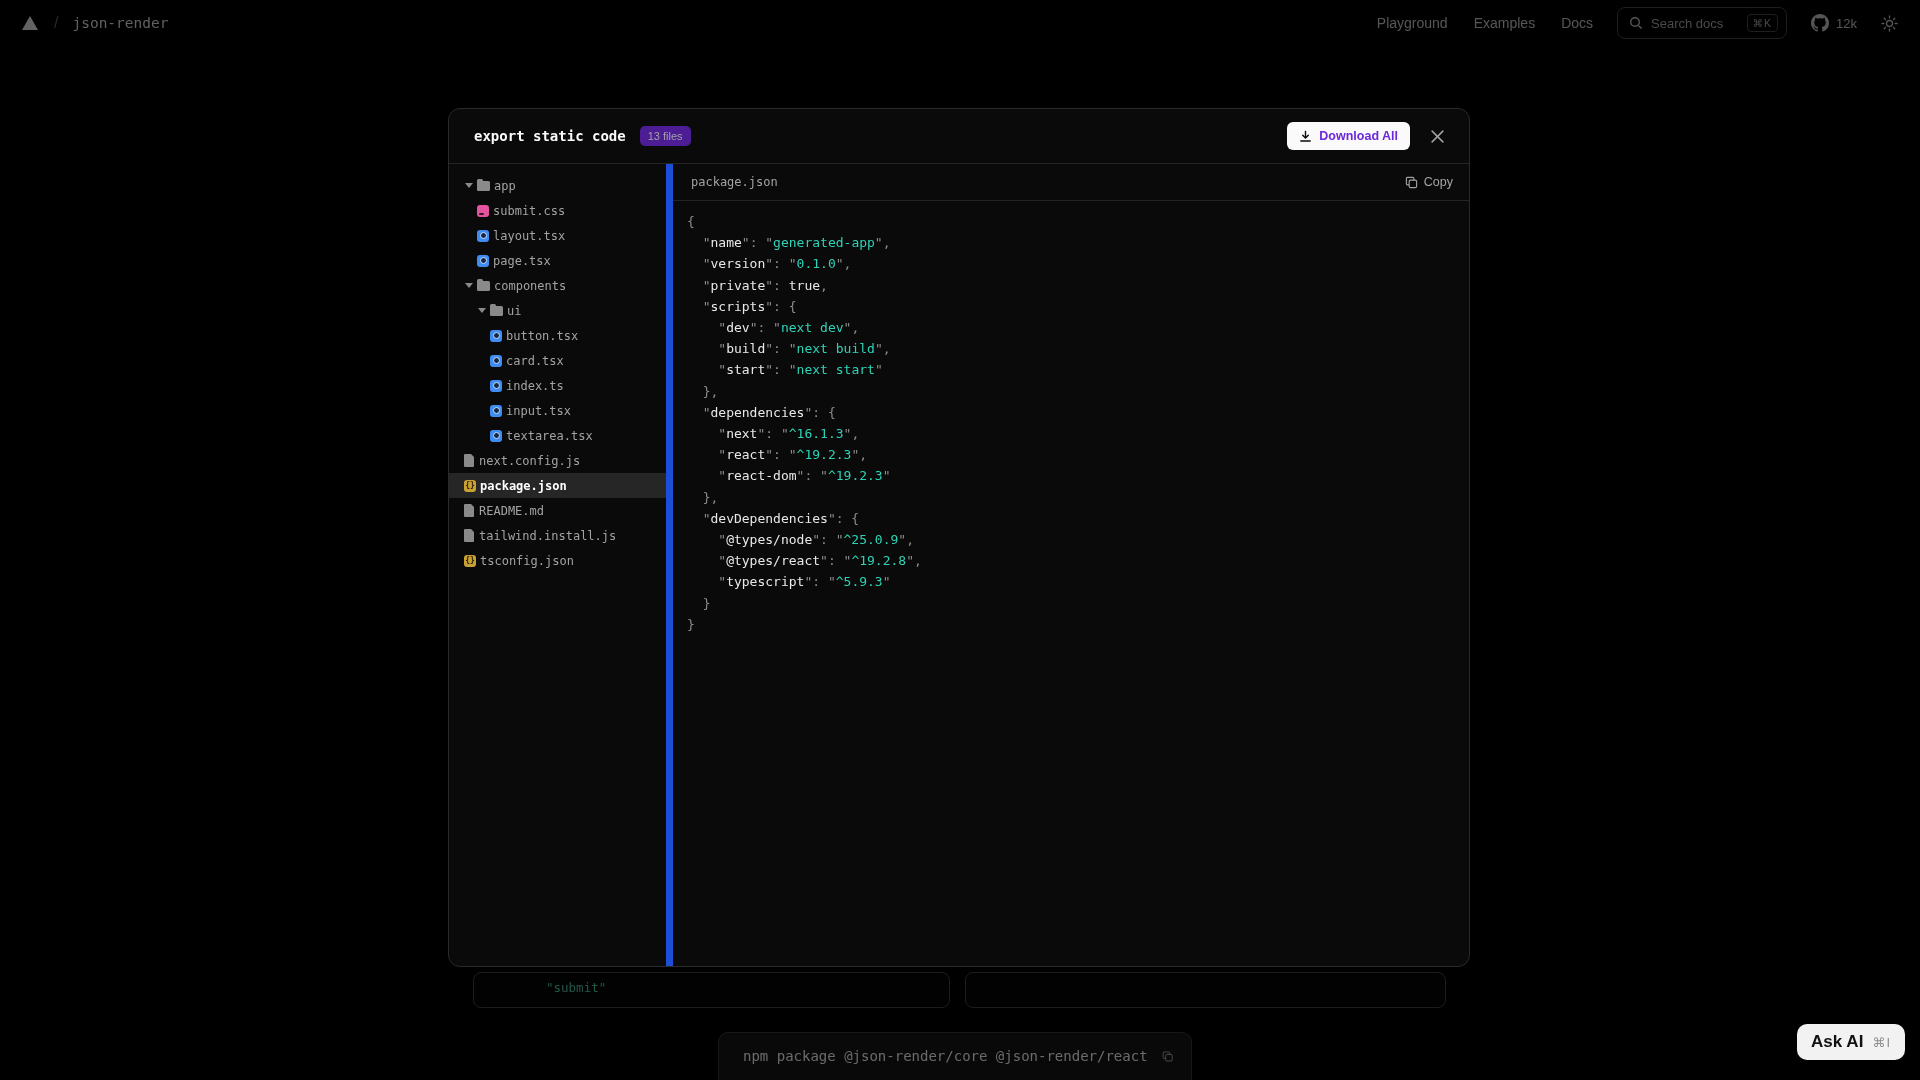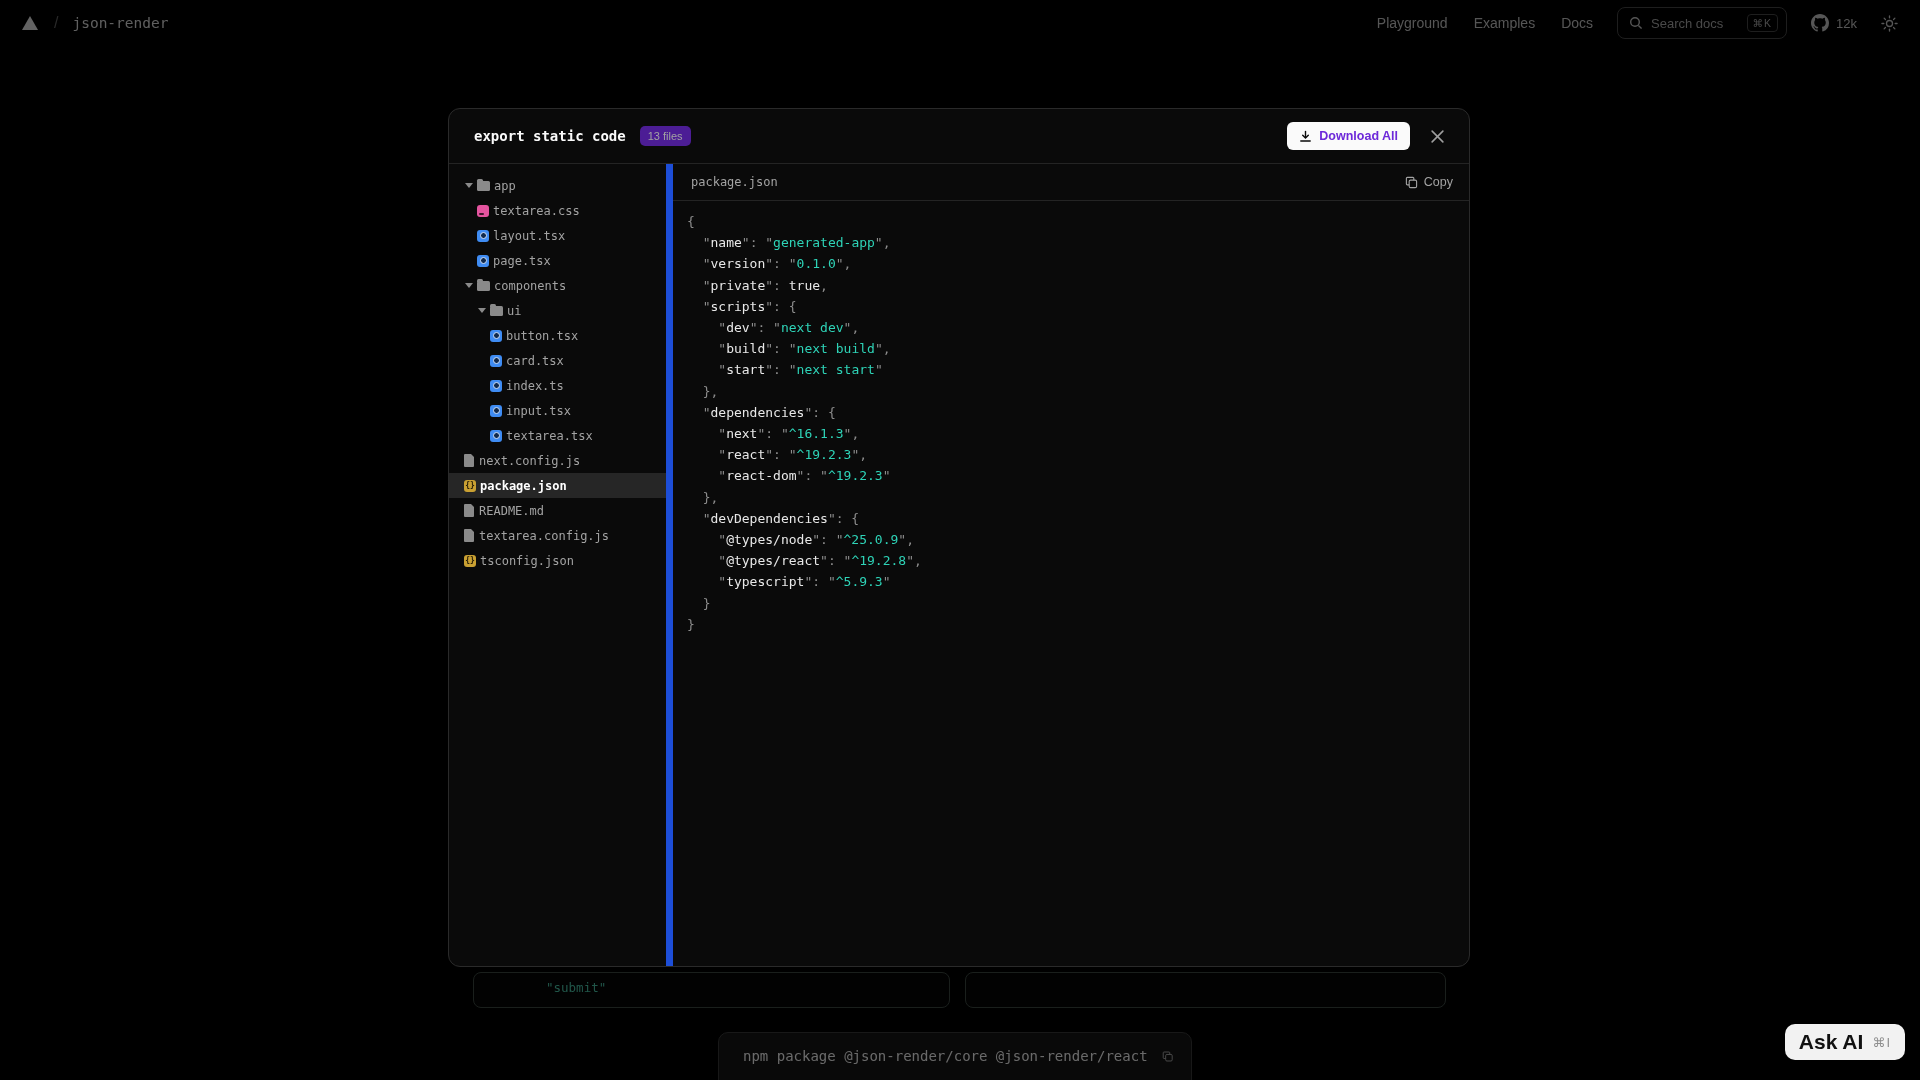--- a/index.html
+++ b/index.html
@@ -60,21 +60,21 @@
   .viewer-filename { color: #a3a3a3; font-family: "DejaVu Sans Mono", monospace; font-size: 12px; }
   .copy-btn { margin-left: auto; display: flex; align-items: center; gap: 6px; background: none; border: none; color: #a3a3a3; font-size: 12.5px; font-family: "Liberation Sans", sans-serif; cursor: pointer; }
   .code-area { flex: 1; overflow: auto; padding: 10px 14px; }
   .code-area pre { font-family: "DejaVu Sans Mono", monospace; font-size: 13px; line-height: 21.2px; }
   .tok-p, .tok-q { color: #8d8d8d; }
   .tok-k, .tok-b { color: #e8e8e8; }
   .tok-v { color: #2ed3b7; }
 
   
   #ask-ai { position: absolute; right: 15px; bottom: 20px; z-index: 20; height: 36px; background: #f2f2f2; border: none; border-radius: 10px; display: flex; align-items: center; gap: 9px; padding: 0 14px; cursor: pointer; box-shadow: 0 2px 8px rgba(0,0,0,0.5); }
-  .ask-label { color: #111; font-size: 21px; font-weight: bold; font-family: "Liberation Sans", sans-serif; }
+  .ask-label { color: #111; font-size: 17px; font-weight: bold; font-family: "Liberation Sans", sans-serif; }
   .ask-kbd { color: #8f8f8f; font-size: 13px; letter-spacing: 1px; }
 </style>
 </head>
 <body>
 
 <div id="page-bg">
   <div class="navbar">
     <div class="logo-tri"></div>
     <div class="nav-slash">/</div>
     <div class="brand">json-render</div>
@@ -152,21 +152,21 @@
 
   <div class="modal-body">
     <div class="sidebar" id="file-tree">
         <div class="tree-row" style="padding-left: 15px;">
           <span class="i-chev"></span>
           <span class="i-folder"></span>
           <span>app</span>
         </div>
         <div class="tree-row" style="padding-left: 28px;">
           <span class="i-sq i-css"></span>
-          <span>textarea.css</span>
+          <span>submit.css</span>
         </div>
         <div class="tree-row" style="padding-left: 28px;">
           <span class="i-sq i-tsx"></span>
           <span>layout.tsx</span>
         </div>
         <div class="tree-row" style="padding-left: 28px;">
           <span class="i-sq i-tsx"></span>
           <span>page.tsx</span>
         </div>
         <div class="tree-row" style="padding-left: 15px;">
@@ -212,21 +212,21 @@
         <div class="tree-row" style="padding-left: 15px;">
           <svg class="i-doc" width="11" height="13" viewBox="0 0 11 13" fill="#8a8a8a">
             <path d="M1 0h6l3 3v9a1 1 0 0 1-1 1H1a1 1 0 0 1-1-1V1a1 1 0 0 1 1-1z"></path>
           </svg>
           <span>README.md</span>
         </div>
         <div class="tree-row" style="padding-left: 15px;">
           <svg class="i-doc" width="11" height="13" viewBox="0 0 11 13" fill="#8a8a8a">
             <path d="M1 0h6l3 3v9a1 1 0 0 1-1 1H1a1 1 0 0 1-1-1V1a1 1 0 0 1 1-1z"></path>
           </svg>
-          <span>textarea.config.js</span>
+          <span>tailwind.install.js</span>
         </div>
         <div class="tree-row" style="padding-left: 15px;">
           <span class="i-sq i-json">{}</span>
           <span>tsconfig.json</span>
         </div>
       </div>
     <div class="viewer">
       <div class="viewer-header">
         <span class="viewer-filename">package.json</span>
         <button class="copy-btn">

